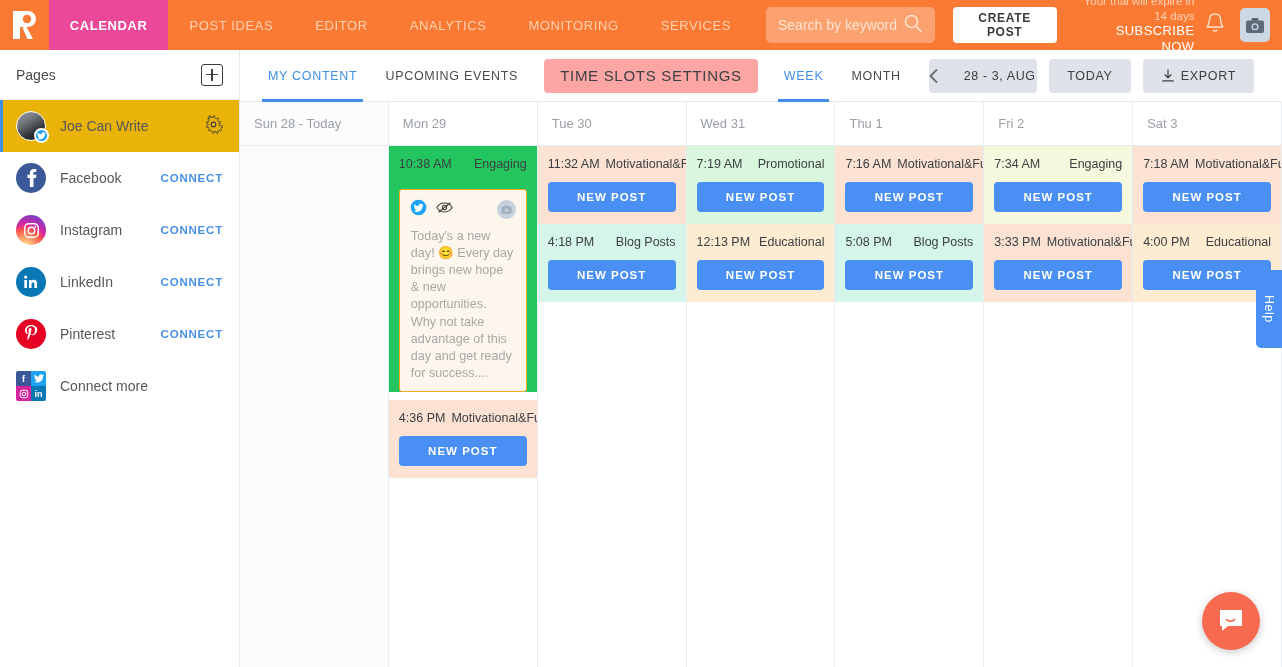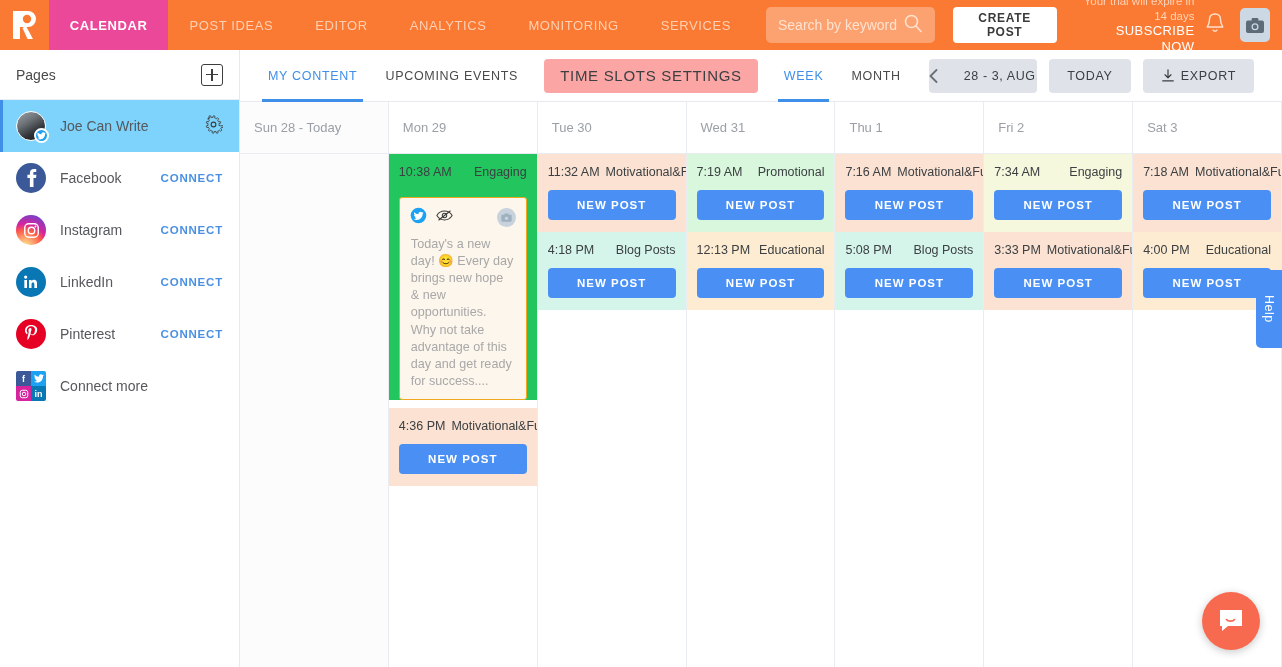--- a/index.html
+++ b/index.html
@@ -93,21 +93,21 @@
   .plus-btn::before, .plus-btn::after {
     content: ""; position: absolute; background: #3d3d3d;
   }
   .plus-btn::before { left: 4px; right: 4px; top: 9.2px; height: 1.6px; }
   .plus-btn::after { top: 4px; bottom: 4px; left: 9.2px; width: 1.6px; }
 
   .page-row {
     height: 52px; display: flex; align-items: center;
     padding: 0 16px; cursor: pointer; position: relative;
   }
-  .page-row.selected { background: #7dd3fc; align-items: center; }
+  .page-row.selected { background: #eab308; align-items: center; }
   .page-row.selected::before {
     content: ""; position: absolute; left: 0; top: 0; bottom: 0;
     width: 3px; background: #3f8fe8;
   }
   .page-av {
     width: 30px; height: 30px; border-radius: 50%;
     flex: 0 0 30px; position: relative; overflow: visible;
   }
   .av-photo {
     width: 30px; height: 30px; border-radius: 50%;
@@ -198,21 +198,21 @@
   
   .cal { flex: 1; display: flex; min-height: 0; position: relative; }
   .col {
     flex: 1 1 0; min-width: 0;
     border-right: 1px solid #e9edf1;
     display: flex; flex-direction: column;
   }
   .col:last-child { border-right: 0; }
   .col.today { background: #fcfcfc; }
   .col-head {
-    height: 52px; display: flex; align-items: center;
+    height: 44px; display: flex; align-items: center;
     padding: 0 14px; font-size: 13px; color: #9aa0a6;
     border-bottom: 1px solid #e9edf1;
   }
   .col-body { flex: 1; padding: 0; overflow: hidden; }
 
   .slot { padding: 10px 10px 12px 10px; }
   .slot-head {
     display: flex; justify-content: space-between; align-items: baseline;
     font-size: 12.5px; color: #3c4043; gap: 6px;
     margin-bottom: 9px; line-height: 1.35;

